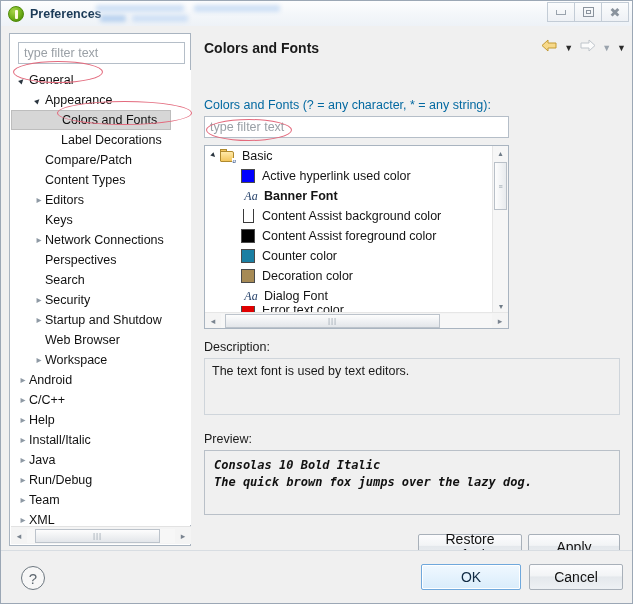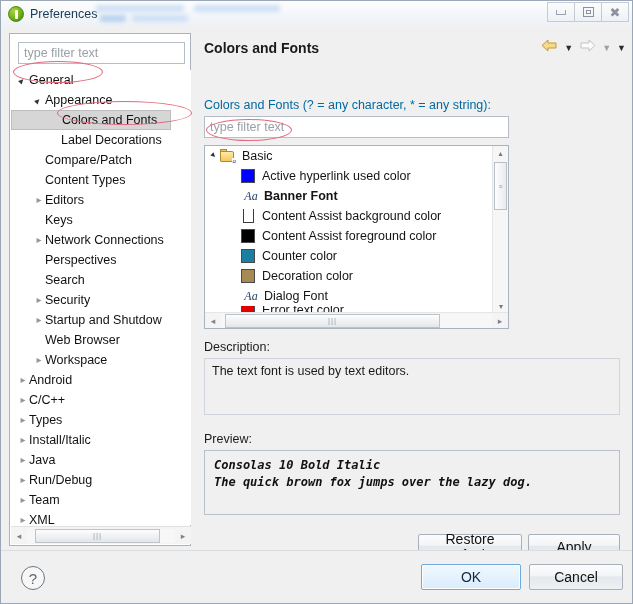--- a/index.html
+++ b/index.html
@@ -16,21 +16,21 @@
     background: #f0f0f0;
     border: 1px solid #9ba7b5;
     overflow: hidden;
   }
 
   
   .titlebar {
     position: absolute; left: 0; top: 0;
     width: 633px; height: 25px;
     background: linear-gradient(to bottom, #fdfdfe 0%, #f4f7fa 50%, #eef2f7 100%);
-    display: flex; align-items: center;
+    display: flex; align-items: center; font-weight: bold;
   }
   .title-icon {
     width: 16px; height: 16px; margin-left: 7px; margin-right: 6px;
     border-radius: 50%;
     background: radial-gradient(circle at 35% 30%, #a8d34a 0%, #6fae18 55%, #3d7a05 100%);
     border: 1px solid #4f8b08;
     position: relative; flex: none;
   }
   .title-icon::after {
     content: ""; position: absolute; left: 6px; top: 3px;
@@ -372,21 +372,21 @@
           <div class="tnode ind0">
             <span class="arrow collapsed"></span>
             <span>Android</span>
           </div>
           <div class="tnode ind0">
             <span class="arrow collapsed"></span>
             <span>C/C++</span>
           </div>
           <div class="tnode ind0">
             <span class="arrow collapsed"></span>
-            <span>Types</span>
+            <span>Help</span>
           </div>
           <div class="tnode ind0">
             <span class="arrow collapsed"></span>
             <span>Install/Italic</span>
           </div>
           <div class="tnode ind0">
             <span class="arrow collapsed"></span>
             <span>Java</span>
           </div>
           <div class="tnode ind0">

